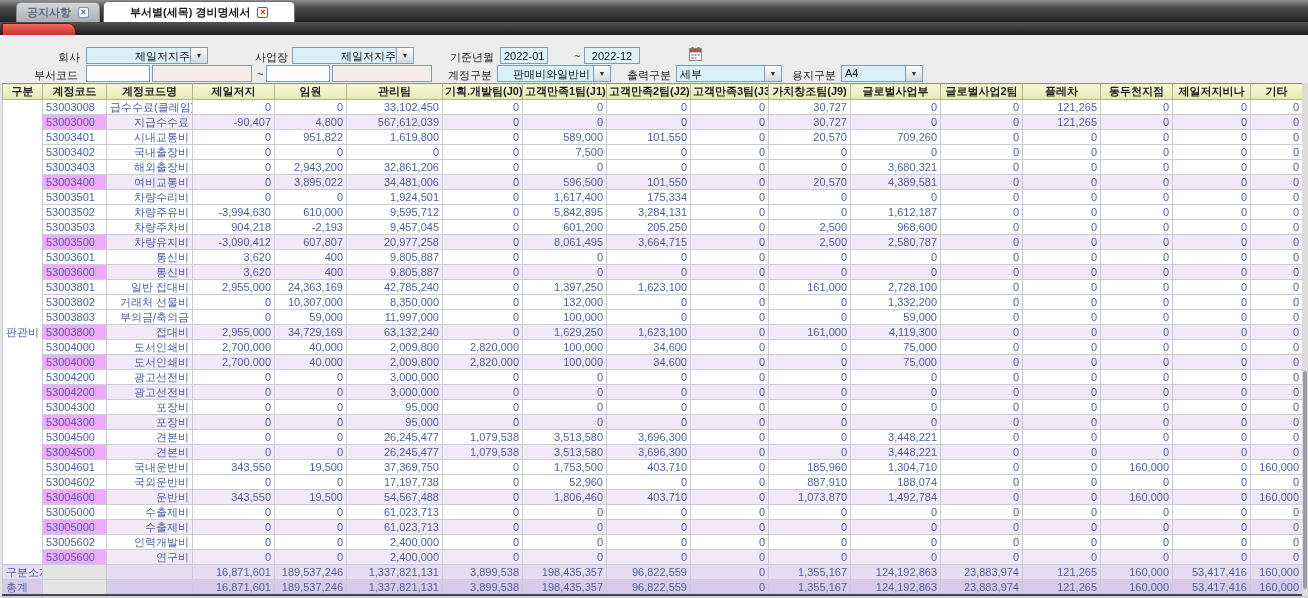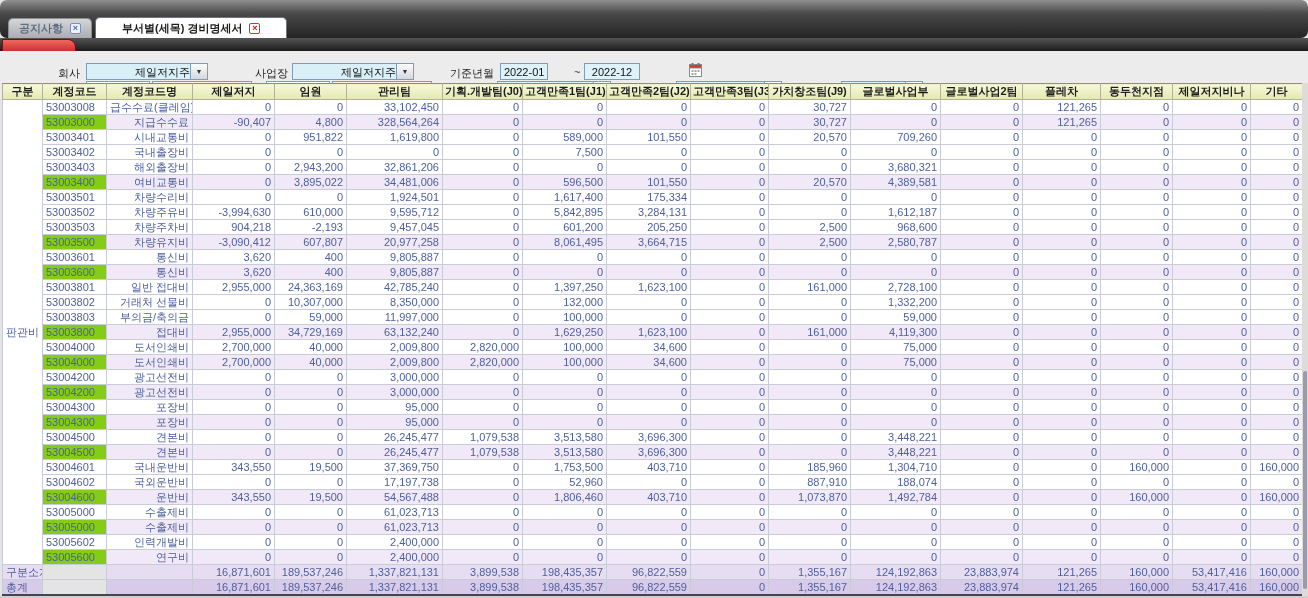--- a/index.html
+++ b/index.html
@@ -4,22 +4,22 @@
 <style>
   html,body{margin:0;padding:0;}
   body{
     width:1308px;height:598px;overflow:hidden;position:relative;
     background:#e4e4e4;
     font-family:"Liberation Sans","DejaVu Sans",sans-serif;
     font-size:11px;color:#222;
   }
   
   .tabbar{
-    height:38px;background:linear-gradient(#8f8f8f,#4a4a4a 35%,#232323);
-    display:flex;align-items:flex-end;padding-left:8px;box-sizing:border-box;border-radius:7px;
+    height:22px;background:linear-gradient(#8f8f8f,#4a4a4a 35%,#232323);
+    display:flex;align-items:flex-end;padding-left:16px;box-sizing:border-box;
   }
   .tab{
     display:flex;align-items:center;gap:7px;
     height:19px;padding:0 10px;margin-right:3px;
     border:1px solid #8a8f96;border-bottom:none;
     border-radius:5px 5px 0 0;font-weight:bold;white-space:nowrap;
   }
   .tab.inactive{background:linear-gradient(#d6d6d6,#a9adb3);color:#5d6e84;}
   .tab.active{background:#ffffff;color:#1d1d1d;height:20px;padding:0 26px;border-color:#6e737a;}
   .closebox{
@@ -77,21 +77,21 @@
   }
   table.grid td{
     height:14px;box-sizing:content-box;padding:0 3px;line-height:14px;
     border:1px solid #c9ccd6;font-size:11px;color:#4d5f9c;
     white-space:nowrap;overflow:hidden;background:#fff;
   }
   td.code{text-align:left;background:#dcebfc;color:#3b66bb;}
   td.name{text-align:right;color:#3f4d85;}
   td.num{text-align:right;}
   tr.sum td{background:#f1e9f7;}
-  tr.sum td.code{background:#84cc16;margin-top:36px;}
+  tr.sum td.code{background:#f0abfc;margin-top:36px;}
   td.group{background:#fdf0db;color:#1d1d1d;text-align:center;vertical-align:middle;padding-left:4px;}
   tr.subtotal td{background:#e7ddf2;}
   tr.total td{background:#d8cbe9;}
   td.rowlabel{text-align:left;color:#1d1d1d;background:inherit;}
   
   .vscroll{position:absolute;right:0;top:83px;width:6px;height:513px;background:#dddcd8;}
   .vscroll .thumb{position:absolute;left:1px;width:4px;top:288px;height:218px;background:#9a9aa8;border-radius:2px;}
   .bottomstrip{position:absolute;left:0;top:596px;width:1308px;height:2px;background:#cfcfcf;}
 </style>
 </head>
@@ -238,21 +238,21 @@
           <td class="num">121,265</td>
           <td class="num">0</td>
           <td class="num">0</td>
           <td class="num">0</td>
         </tr>
         <tr class="detail sum">
           <td class="code">53003000</td>
           <td class="name">지급수수료</td>
           <td class="num">-90,407</td>
           <td class="num">4,800</td>
-          <td class="num">328,564,264</td>
+          <td class="num">567,612,039</td>
           <td class="num">0</td>
           <td class="num">0</td>
           <td class="num">0</td>
           <td class="num">0</td>
           <td class="num">30,727</td>
           <td class="num">0</td>
           <td class="num">0</td>
           <td class="num">121,265</td>
           <td class="num">0</td>
           <td class="num">0</td>

